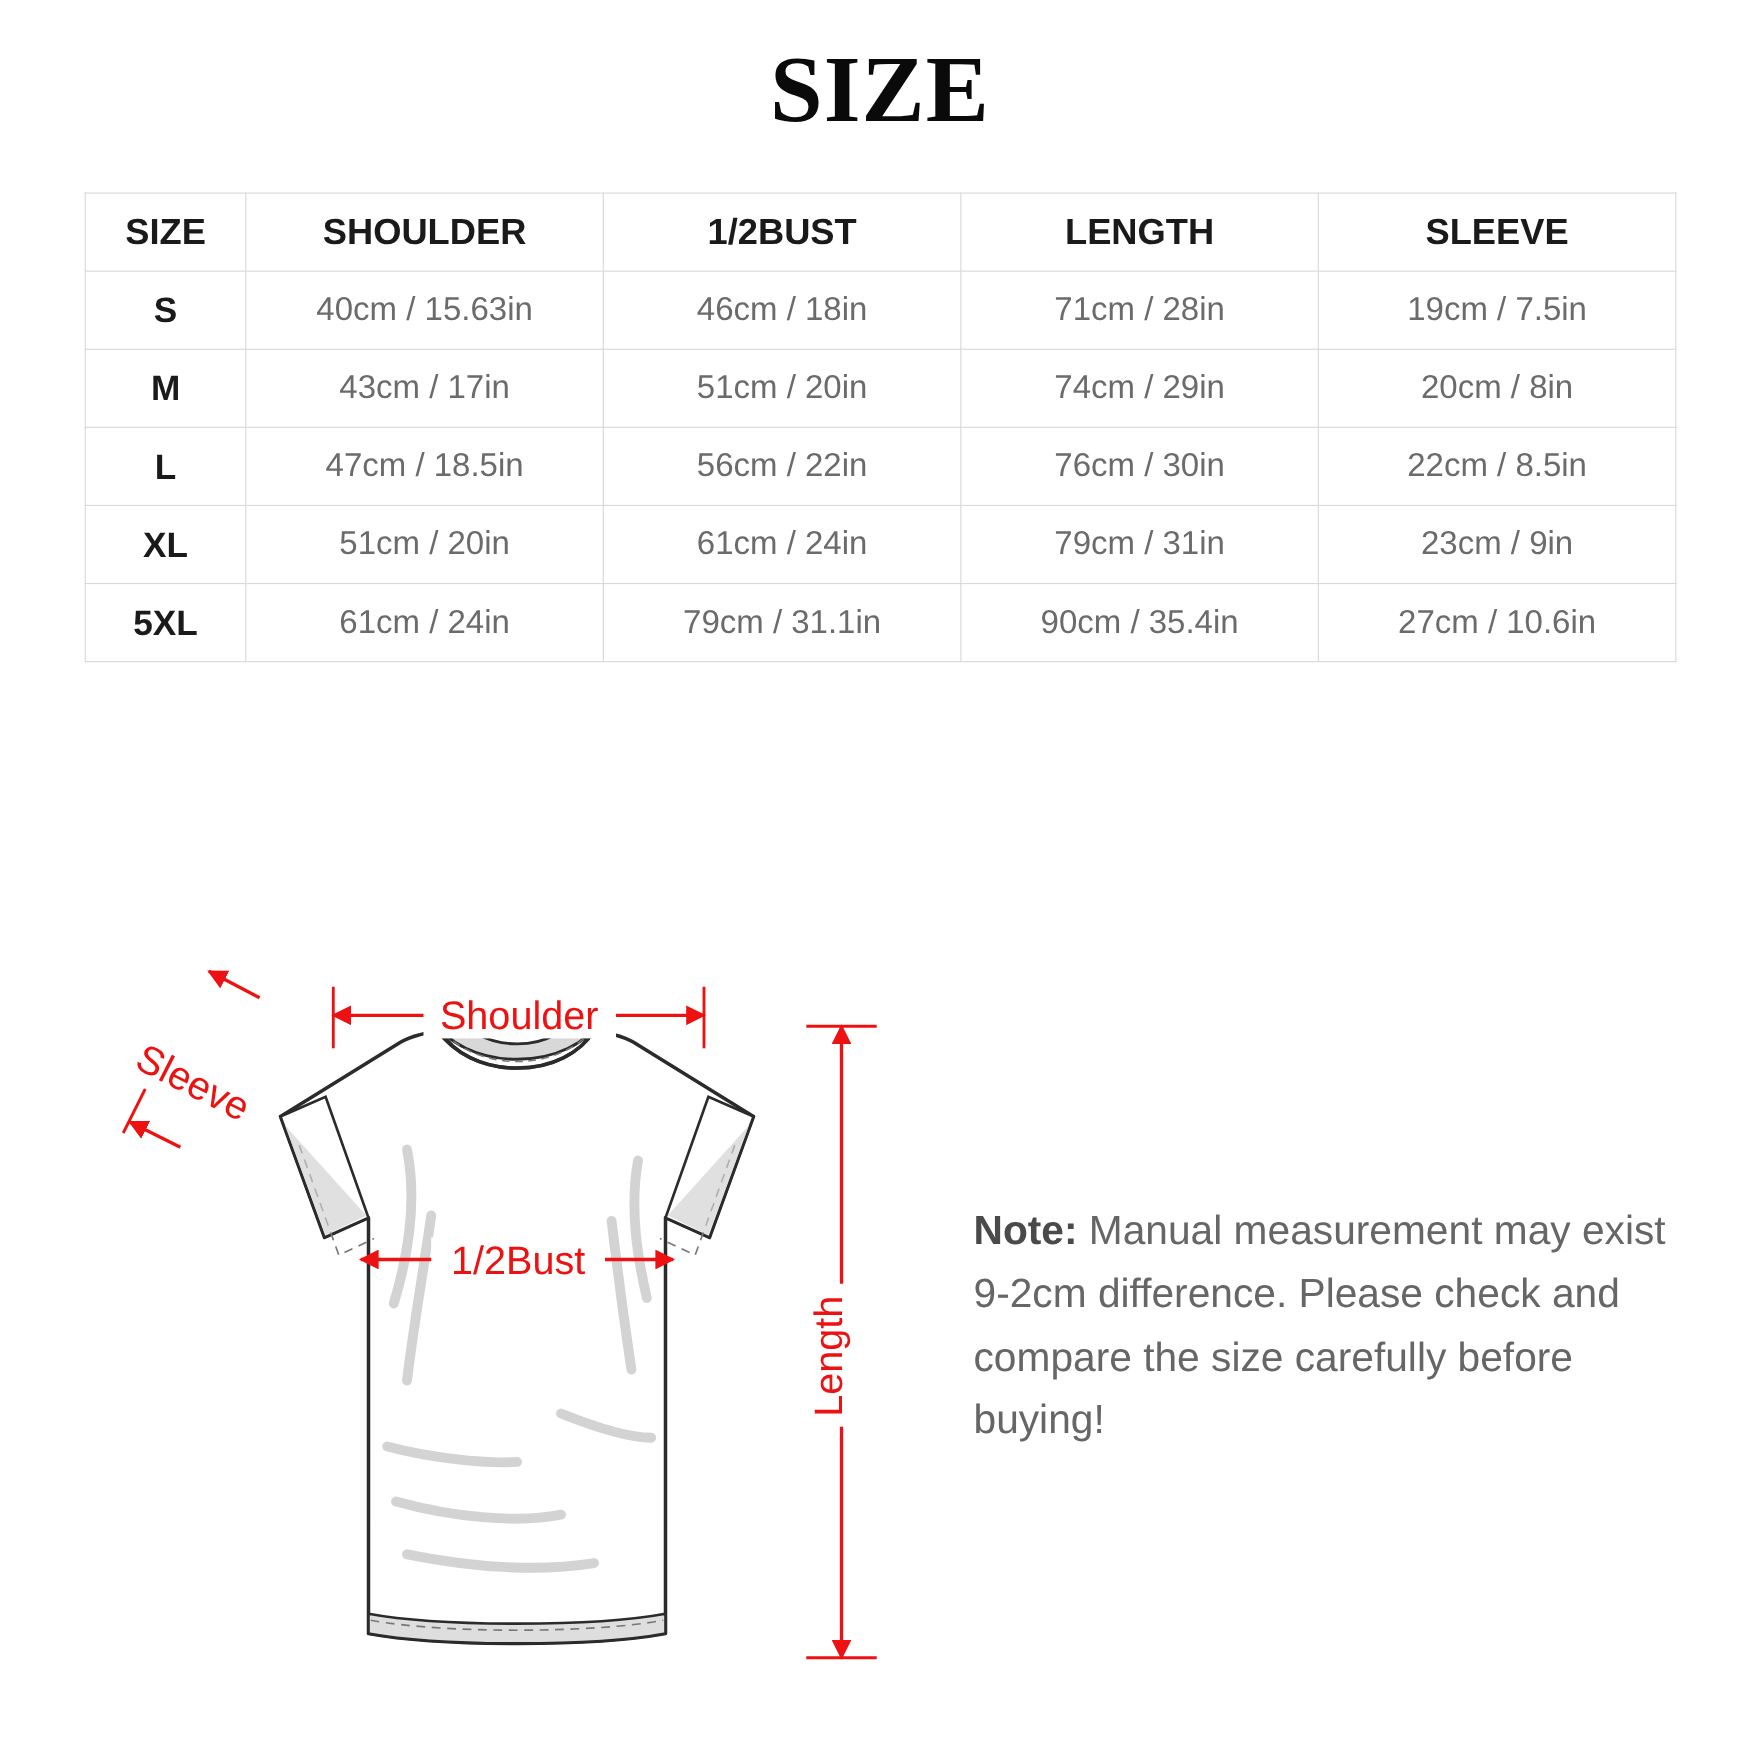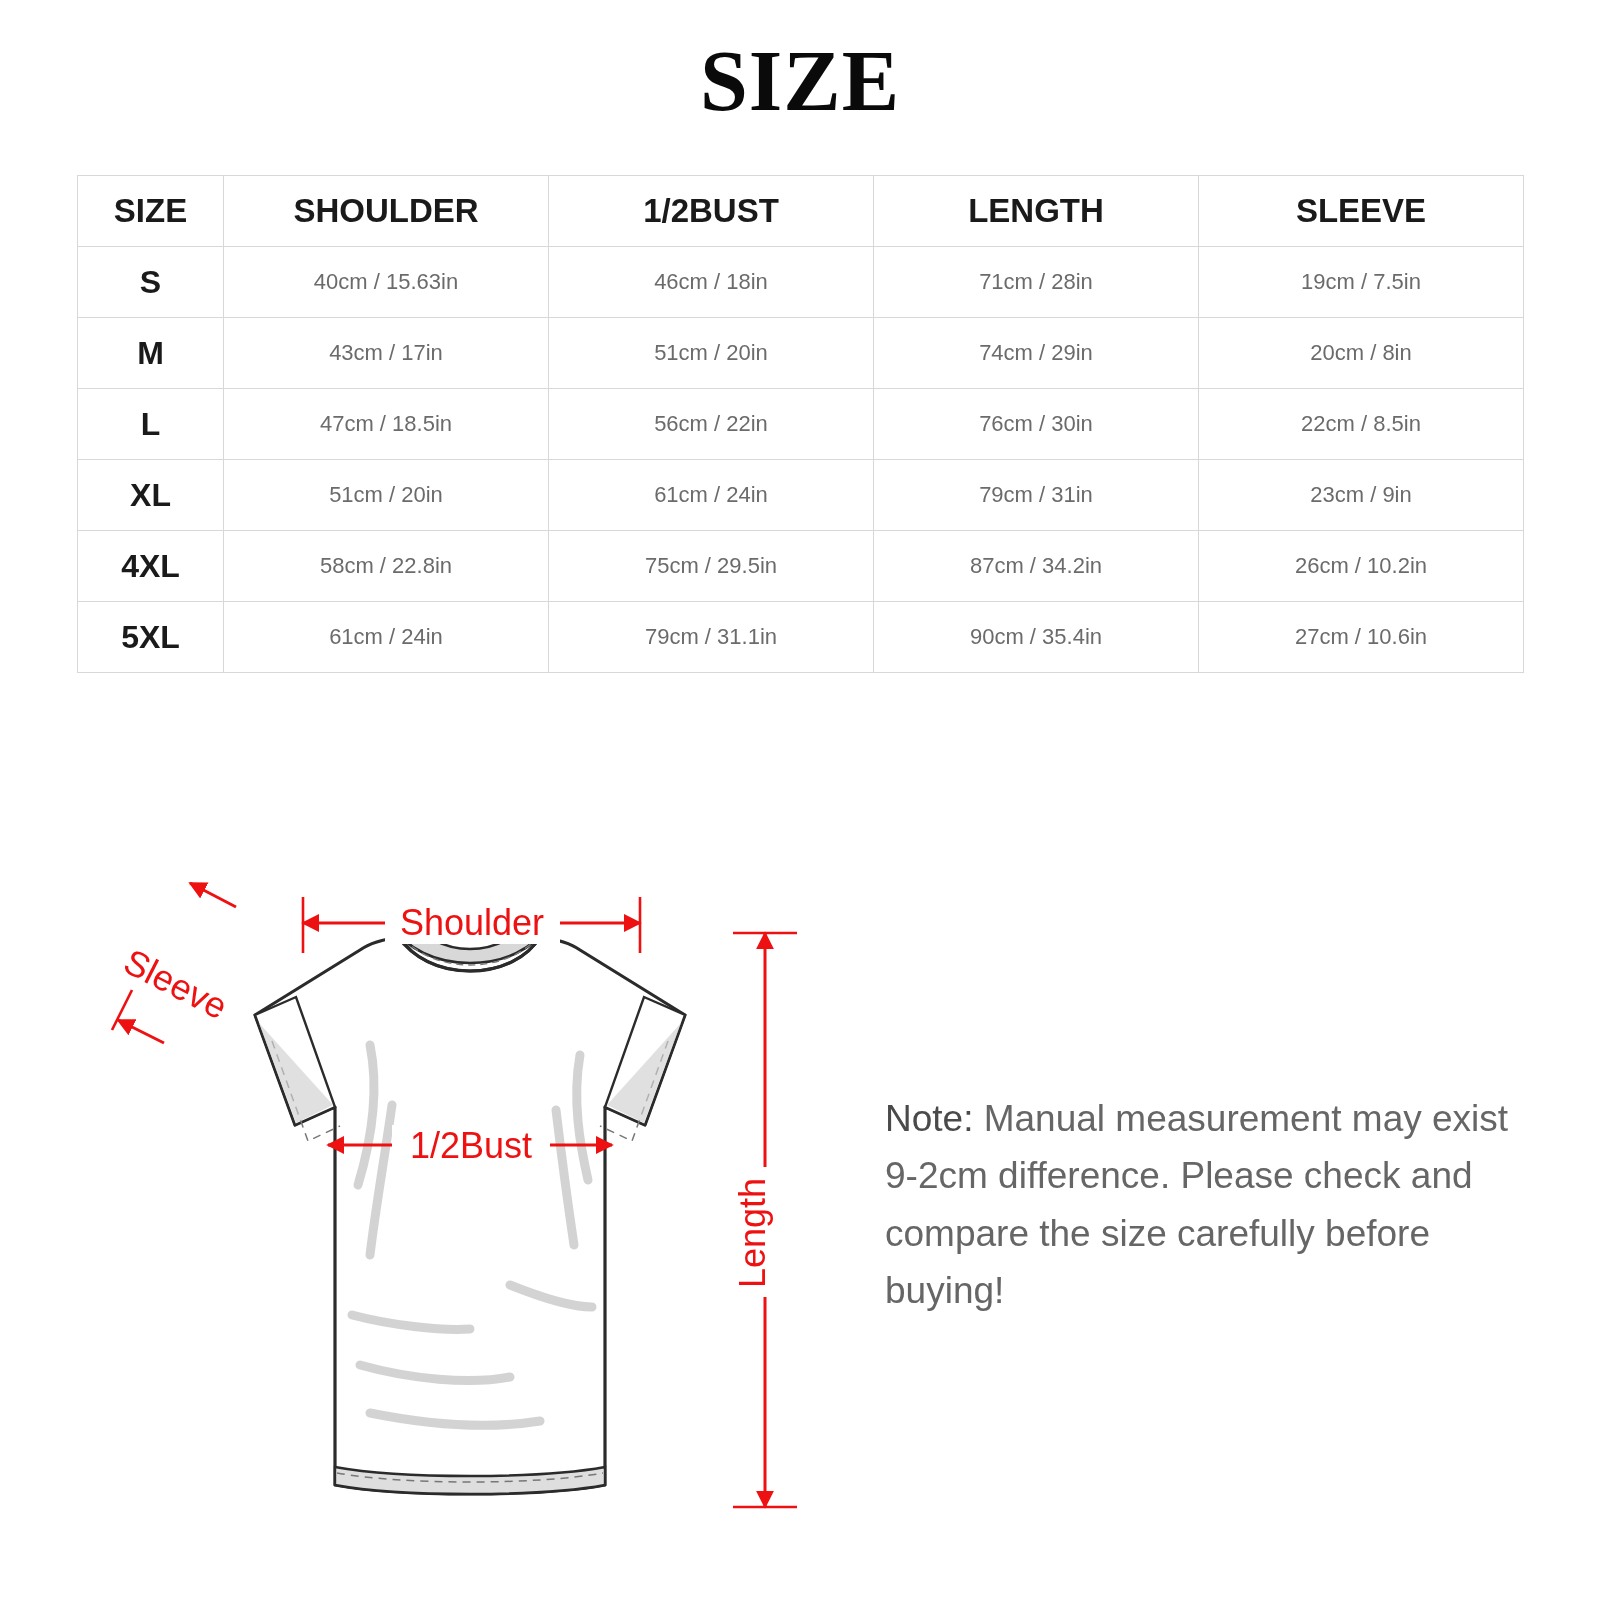--- a/index.html
+++ b/index.html
@@ -51,21 +51,21 @@
     font-size: 33px;
     font-weight: bold;
     color: #1a1a1a;
   }
   #size-table td.size-col {
     font-size: 32px;
     font-weight: bold;
     color: #1a1a1a;
   }
   #size-table td.val {
-    font-size: 22px;
+    font-size: 30px;
     color: #6b6b6b;
     font-weight: normal;
   }
   .col-size   { width: 146px; }
   .col-normal { width: 325px; }
 
   
   #diagram {
     position: absolute;
     left: 40px;
@@ -79,21 +79,21 @@
   #note {
     position: absolute;
     left: 885px;
     top: 1090px;
     width: 660px;
     font-size: 37px;
     line-height: 1.55;
     color: #666666;
   }
   #note .note-label {
-    font-weight: normal;
+    font-weight: bold;
     color: #4a4a4a;
   }
 </style>
 </head>
 <body>
 
 <div id="page-title">SIZE</div>
 
 <table id="size-table">
   <colgroup>
@@ -133,27 +133,20 @@
       <td class="val">56cm / 22in</td>
       <td class="val">76cm / 30in</td>
       <td class="val">22cm / 8.5in</td>
     </tr>
     <tr>
       <td class="size-col">XL</td>
       <td class="val">51cm / 20in</td>
       <td class="val">61cm / 24in</td>
       <td class="val">79cm / 31in</td>
       <td class="val">23cm / 9in</td>
-    </tr>
-    <tr>
-      <td class="size-col">4XL</td>
-      <td class="val">58cm / 22.8in</td>
-      <td class="val">75cm / 29.5in</td>
-      <td class="val">87cm / 34.2in</td>
-      <td class="val">26cm / 10.2in</td>
     </tr>
     <tr>
       <td class="size-col">5XL</td>
       <td class="val">61cm / 24in</td>
       <td class="val">79cm / 31.1in</td>
       <td class="val">90cm / 35.4in</td>
       <td class="val">27cm / 10.6in</td>
     </tr>
   </tbody>
 </table>

